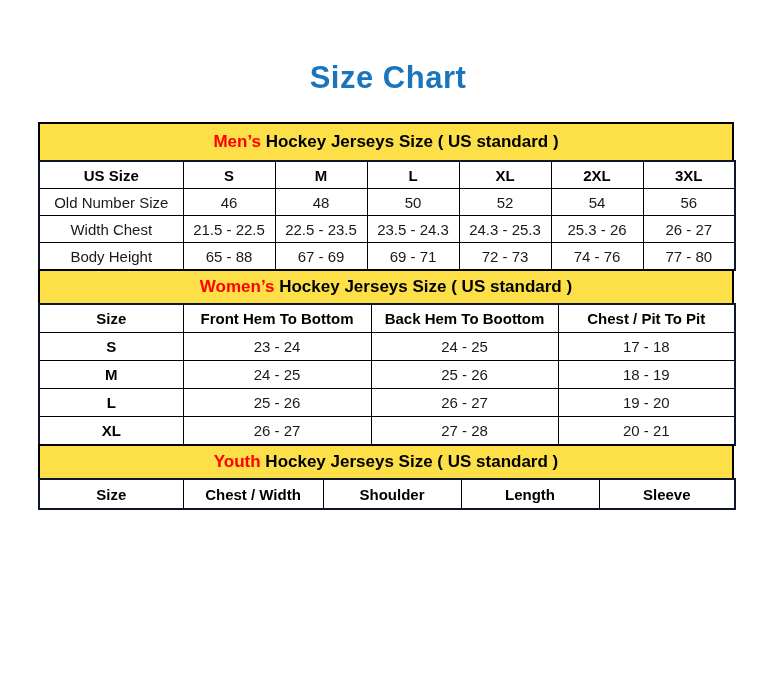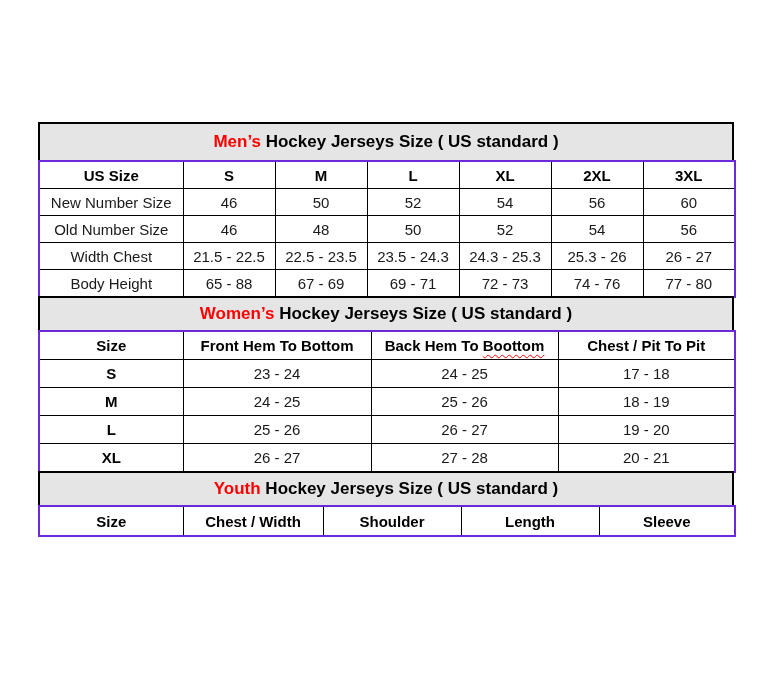--- a/index.html
+++ b/index.html
@@ -9,50 +9,51 @@
   }
   .title {
     position:absolute; top:60px; left:0; width:100%; margin:0;
     text-align:center; font-size:31px; font-weight:bold; color:#1B75BC;
     letter-spacing:0.5px;
   }
   .stack { position:absolute; left:38px; top:122px; width:696px; }
   .stack > * + * { margin-top:-2px; }
   .banner {
     box-sizing:border-box; height:36px; border:2px solid #000000;
-    background:#e5e5e5; display:flex; align-items:center; justify-content:center;
+    background:#fde047; display:flex; align-items:center; justify-content:center;
     font-weight:bold; font-size:17px; color:#000000; white-space:pre;
   }
   .banner.first { height:40px; }
   .banner .hl { color:#FF0000; }
   table {
     border-collapse:collapse; table-layout:fixed; width:696px;
-    border:2px solid #6d28d9;
+    border:2px solid #0f172a;
   }
   th, td {
     border:1px solid #000000; text-align:center; vertical-align:middle;
     padding:0 2px; font-size:15px; color:#1a1a1a; overflow:hidden;
   }
   thead th { font-weight:bold; color:#000000; }
   td { font-weight:normal; }
   td.bold { font-weight:bold; color:#000000; }
   .t-men th, .t-men td { height:26px; }
   .t-women th, .t-women td { height:27px; }
   .t-youth th, .t-youth td { height:28px; }
   .wavy {
-    text-decoration:underline; text-decoration-style:wavy;
+    text-decoration-style:wavy;
     text-decoration-color:#FF0000; text-decoration-thickness:1px;
     text-underline-offset:3px; text-decoration-skip-ink:none;
   }
 </style>
 </head>
 <body>
 
 <div class="page">
 
+  <h1 class="title">Size Chart</h1>
 
   <div class="stack">
 
     <div class="banner first">
       <span class="hl">Men’s</span><span> Hockey Jerseys Size ( US standard )</span>
     </div>
     <table class="t-men">
         <colgroup>
           <col style="width: 144px;">
           <col style="width: 92px;">
@@ -67,29 +68,20 @@
             <th>US Size</th>
             <th>S</th>
             <th>M</th>
             <th>L</th>
             <th>XL</th>
             <th>2XL</th>
             <th>3XL</th>
           </tr>
         </thead>
         <tbody>
-          <tr>
-            <td>New Number Size</td>
-            <td>46</td>
-            <td>50</td>
-            <td>52</td>
-            <td>54</td>
-            <td>56</td>
-            <td>60</td>
-          </tr>
           <tr>
             <td>Old Number Size</td>
             <td>46</td>
             <td>48</td>
             <td>50</td>
             <td>52</td>
             <td>54</td>
             <td>56</td>
           </tr>
           <tr>

